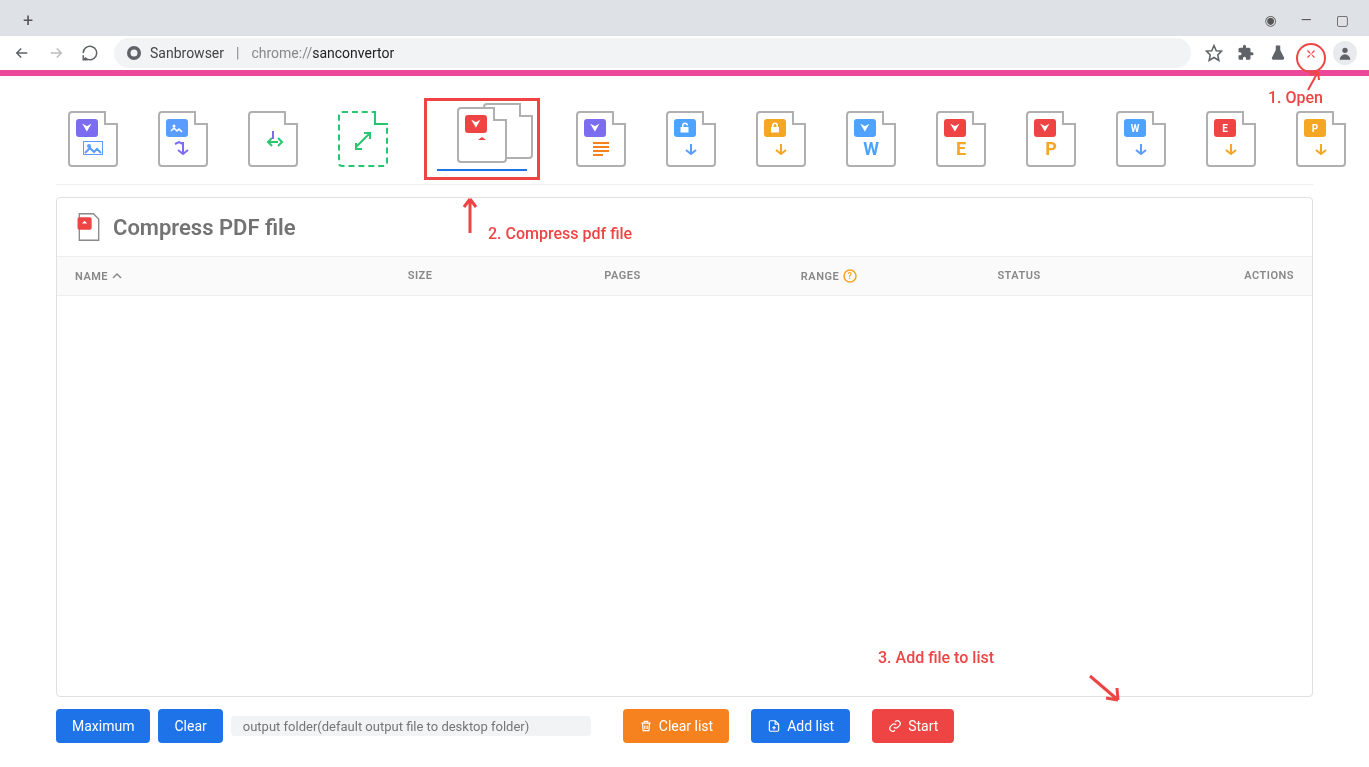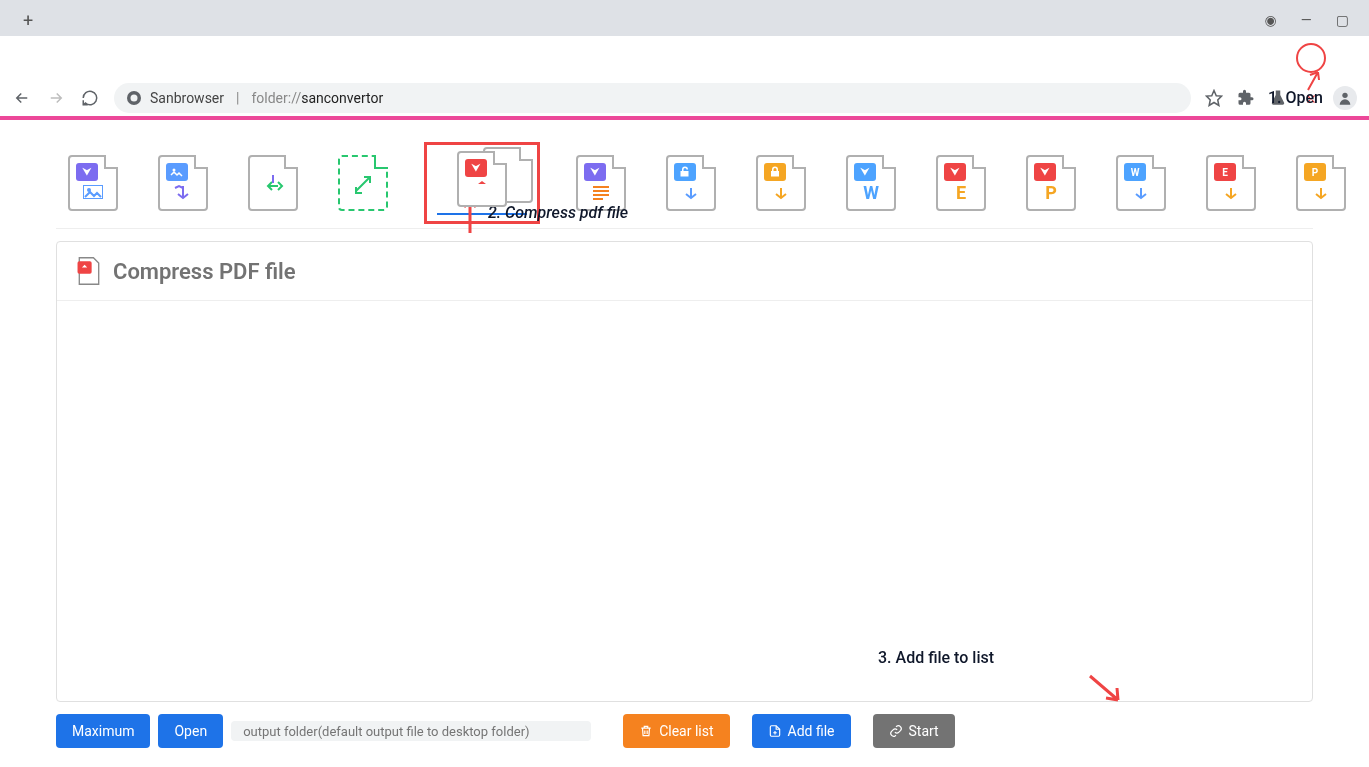--- a/index.html
+++ b/index.html
@@ -6,21 +6,21 @@
 body { background: #fff; width: 1369px; height: 767px; overflow: hidden; position: relative; }
 
 .title-bar { height: 36px; background: #dee1e6; display: flex; align-items: flex-end; padding: 0 8px; }
 .tab { height: 32px; background: #fff; border-radius: 8px 8px 0 0; display: flex; align-items: center; padding: 0 10px 0 12px; gap: 8px; min-width: 230px; font-size: 12px; color: #444; }
 .tab-icon { width: 14px; height: 14px; background: #5f6368; }
 .tab-close { width: 14px; height: 14px; border-radius: 50%; display:flex;align-items:center;justify-content:center; cursor:pointer; font-size:13px; color:#666; margin-left:auto;}
 .new-tab { width: 28px; height: 28px; display:flex;align-items:center;justify-content:center; font-size:18px; color:#555; margin-left:6px; margin-bottom:2px; cursor:pointer;}
 .win-controls { margin-left:auto; display:flex; gap:24px; padding-right:12px; padding-bottom:8px; color:#555; }
 .win-controls span { font-size:14px; cursor:pointer; }
 
-.nav-bar { height: 40px; background:#fff; border-bottom:4px solid #ec4899; display:flex; align-items:center; padding:0 12px; gap:14px;margin-top:44px; }
+.nav-bar { height: 40px; background:#fff; border-bottom:6px solid #ec4899; display:flex; align-items:center; padding:0 12px; gap:14px; }
 .nav-btn { width:20px; height:20px; color:#5f6368; cursor:pointer; display:flex;align-items:center;justify-content:center; font-size:16px; }
 .nav-btn.disabled { color:#bdbdbd; }
 .url-bar { flex:1; height:30px; background:#f1f3f4; border-radius:15px; display:flex; align-items:center; padding:0 12px; font-size:14px; color:#444; gap:8px; }
 .url-sep { color:#888; margin:0 4px; }
 .url-strong { color:#222; }
 .right-icons { display:flex; gap:14px; align-items:center; }
 .right-icons .ico { width:18px; height:18px; color:#5f6368; cursor:pointer; }
 .circle-ico { width:24px;height:24px;border-radius:50%;background:#e8eaed;display:flex;align-items:center;justify-content:center; }
 
 .content-area { padding: 18px 56px; }
@@ -44,29 +44,29 @@
 .col-range { flex:1.3; display:flex;align-items:center;gap:4px;}
 .col-status { flex:1.3; }
 .col-actions { width:100px; text-align:right; }
 
 .table-body { height:400px; }
 
 .footer-bar { display:flex; padding:12px 0 0 0; gap:8px; align-items:center; }
 .btn { height:34px; border:none; border-radius:4px; padding:0 16px; font-size:14px; color:#fff; cursor:pointer; display:inline-flex;align-items:center;gap:6px; }
 .btn-blue { background:#1e73e8; }
 .btn-orange { background:#f5821f; }
-.btn-green { background:#737373; }
+.btn-green { background:#ef4444; }
 .output-input { flex:0 0 360px; height:20px; background:#f1f3f4; border:none; border-radius:4px; padding:0 12px; font-size:13px; color:#888; }
 .level-group { margin-left:auto; display:flex; align-items:center; gap:14px; font-size:14px; color:#333; }
 .radio { width:14px;height:14px;border:2px solid #bbb;border-radius:50%; display:inline-flex;align-items:center;justify-content:center;}
 .radio.checked { border-color:#1e73e8; }
 .radio.checked::after { content:""; width:7px;height:7px;background:#1e73e8;border-radius:50%; }
 .action-buttons { display:flex; gap:22px; margin-left:24px; }
 
-.annotation { position:absolute; color:#0f172a; font-size:16px; pointer-events:none; font-weight:500; display:flex; align-items:center; gap:4px;}
+.annotation { position:absolute; color:#ef4444; font-size:16px; pointer-events:none; font-weight:500; display:flex; align-items:center; gap:4px;}
 .ann-circle { position:absolute; width:30px;height:30px;border:2px solid #ef4444;border-radius:50%; pointer-events:none;}
 
 svg { display:block; }
 </style>
 </head>
 <body>
 
 <div class="title-bar">
   <div class="new-tab">+</div>
   <div class="win-controls">
@@ -93,21 +93,21 @@
         <path d="M3 15v6h6"></path>
       </svg>
   </span>
   <div class="url-bar">
     <svg width="16" height="16">
         <circle cx="8" cy="8" r="7" fill="#5f6368"></circle>
         <circle cx="8" cy="8" r="3.5" fill="#f1f3f4"></circle>
       </svg>
     <span>Sanbrowser</span>
     <span class="url-sep">|</span>
-    <span><span style="color:#888">folder://</span><span class="url-strong">sanconvertor</span></span>
+    <span><span style="color:#888">chrome://</span><span class="url-strong">sanconvertor</span></span>
   </div>
   <div class="right-icons">
     <span class="ico">
       <svg width="18" height="18" viewBox="0 0 24 24" fill="none" stroke="#5f6368" stroke-width="2">
           <polygon points="12 2 15 9 22 9.5 17 14.5 18.5 22 12 18 5.5 22 7 14.5 2 9.5 9 9"></polygon>
         </svg>
     </span>
     <span class="ico">
       <svg width="18" height="18" viewBox="0 0 24 24" fill="#5f6368">
           <path d="M20 11h-2V7a2 2 0 0 0-2-2h-4V3a2 2 0 1 0-4 0v2H4a2 2 0 0 0-2 2v4h2a2 2 0 1 1 0 4H2v4a2 2 0 0 0 2 2h4v-2a2 2 0 1 1 4 0v2h4a2 2 0 0 0 2-2v-4h2a2 2 0 1 0 0-4z"></path>
@@ -283,61 +283,80 @@
   <div class="panel">
     <div class="panel-head">
       <svg class="pdf-small-icon" viewBox="0 0 30 34">
         <path d="M4 2h16l6 6v24H4z" fill="#fff" stroke="#888" stroke-width="1.5"></path>
         <rect x="2" y="6" width="16" height="14" rx="2" fill="#ef4444"></rect>
         <path d="M6 22h10M6 18h10M10 10l-3 3h6z" fill="#fff"></path>
       </svg>
       <span class="panel-title">Compress PDF file</span>
     </div>
 
+    <div class="table-head">
+      <div class="col-name">
+        <span>NAME</span>
+        <svg width="10" height="10">
+            <path d="M1 7l4-4 4 4" fill="none" stroke="#888" stroke-width="1.5"></path>
+          </svg>
+      </div>
+      <div class="col-size">SIZE</div>
+      <div class="col-pages">PAGES</div>
+      <div class="col-range">
+        <span>RANGE</span>
+        <svg width="14" height="14">
+            <circle cx="7" cy="7" r="6" fill="none" stroke="#f5a623" stroke-width="1.5"></circle>
+            <text x="7" y="10" font-size="9" text-anchor="middle" fill="#f5a623">?</text>
+          </svg>
+      </div>
+      <div class="col-status">STATUS</div>
+      <div class="col-actions">ACTIONS</div>
+    </div>
 
     <div class="table-body"></div>
   </div>
 
   <div class="footer-bar">
     <button class="btn btn-blue">Maximum</button>
-    <button class="btn btn-blue">Open</button>
+    <button class="btn btn-blue">Clear</button>
     <input class="output-input" placeholder="output folder(default output file to desktop folder)" style="">
 
 
     <div class="action-buttons">
       <button class="btn btn-orange">
         <svg width="14" height="14" viewBox="0 0 24 24" fill="none" stroke="#fff" stroke-width="2">
             <path d="M4 7h16M9 7V4h6v3M6 7l1 13h10l1-13M10 11v6M14 11v6"></path>
           </svg>
         <span>Clear list</span>
       </button>
       <button class="btn btn-blue">
         <svg width="14" height="14" viewBox="0 0 24 24" fill="none" stroke="#fff" stroke-width="2">
             <path d="M14 3H6a2 2 0 0 0-2 2v14a2 2 0 0 0 2 2h12a2 2 0 0 0 2-2V9z"></path>
             <path d="M14 3v6h6M12 12v6M9 15h6"></path>
           </svg>
-        <span>Add file</span>
+        <span>Add list</span>
       </button>
       <button class="btn btn-green">
         <svg width="14" height="14" viewBox="0 0 24 24" fill="none" stroke="#fff" stroke-width="2">
             <path d="M10 14a5 5 0 0 0 7 0l3-3a5 5 0 0 0-7-7l-1 1M14 10a5 5 0 0 0-7 0l-3 3a5 5 0 0 0 7 7l1-1"></path>
           </svg>
         <span>Start</span>
       </button>
     </div>
   </div>
 </div>
 
 <div class="ann-circle" style="top:43px; left:1296px;"></div>
 <svg style="position:absolute; top:68px; left:1304px; pointer-events:none" width="20" height="24">
     <path d="M4 22 L14 4 M14 4 l-8 3 M14 4 l1 8" fill="none" stroke="#ef4444" stroke-width="2"></path>
   </svg>
 <div class="annotation" style="top:88px; left:1268px;">1. Open</div>
 
 <svg style="position:absolute; top:195px; left:460px; pointer-events:none" width="20" height="40">
     <path d="M10 38 V4 M10 4 l-6 8 M10 4 l6 8" fill="none" stroke="#ef4444" stroke-width="3"></path>
   </svg>
-<div class="annotation" style="top:203px; left:488px;font-style:italic;">2. Compress pdf file</div>
+<div class="annotation" style="top:224px; left:488px;">2. Compress pdf file</div>
 
 <div class="annotation" style="top:648px; left:878px;">3. Add file to list</div>
 <svg style="position:absolute; top:672px; left:1086px; pointer-events:none" width="40" height="36">
     <path d="M4 4 L32 28 M32 28 l-12 -2 M32 28 l-1 -12" fill="none" stroke="#ef4444" stroke-width="3"></path>
   </svg>
 
 </body></html>

